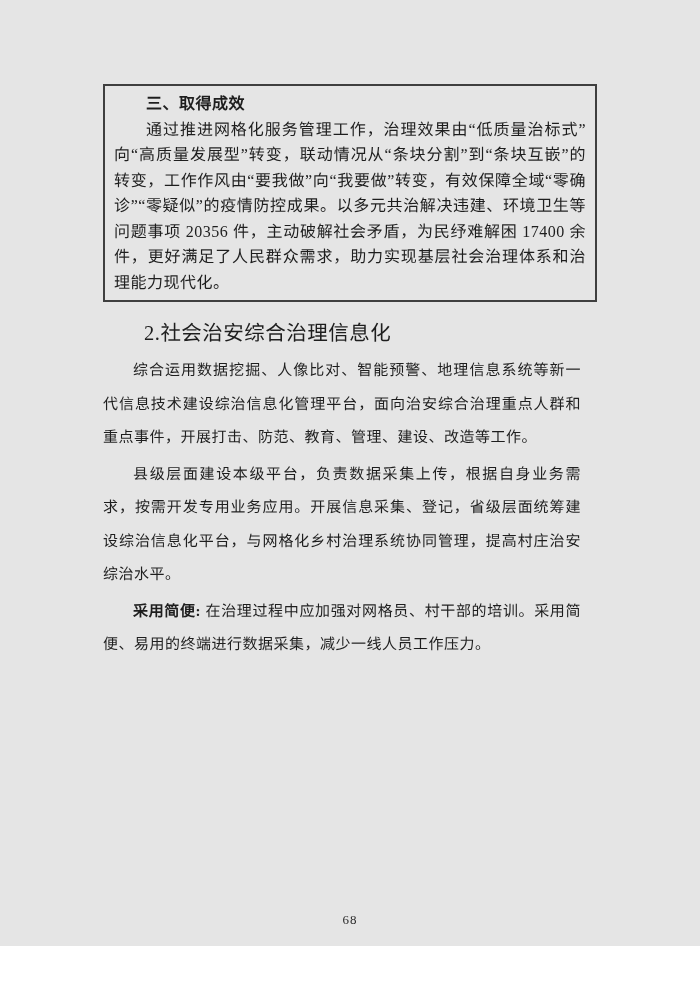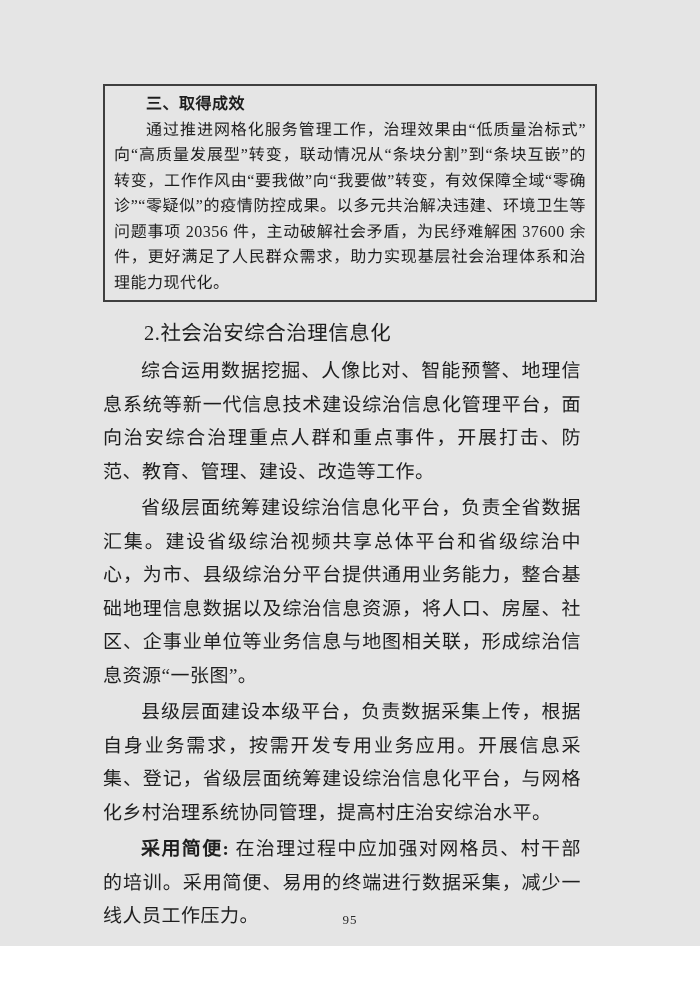--- a/index.html
+++ b/index.html
@@ -44,21 +44,21 @@
   .section-heading {
     margin: 16px 0 6px 0;
     font-size: 20.5px;
     font-weight: normal;
     text-indent: 2em;
     line-height: 30px;
     letter-spacing: 0.5px;
   }
   .body-para {
     margin: 0 16px 3px 0;
-    font-size: 19px;
+    font-size: 15px;
     line-height: 33.5px;
     text-indent: 2em;
     text-align: justify;
     letter-spacing: 0.5px;
   }
   .note-label {
     font-weight: bold;
   }
   .page-number {
     position: absolute;
@@ -72,29 +72,28 @@
   }
 </style>
 </head>
 <body>
 
 <div class="page">
   <div class="content">
 
     <div class="notice-box">
       <p class="notice-heading">三、取得成效</p>
-      <p class="notice-body">通过推进网格化服务管理工作，治理效果由“低质量治标式”向“高质量发展型”转变，联动情况从“条块分割”到“条块互嵌”的转变，工作作风由“要我做”向“我要做”转变，有效保障全域“零确诊”“零疑似”的疫情防控成果。以多元共治解决违建、环境卫生等问题事项 20356 件，主动破解社会矛盾，为民纾难解困 37600 余件，更好满足了人民群众需求，助力实现基层社会治理体系和治理能力现代化。</p>
+      <p class="notice-body">通过推进网格化服务管理工作，治理效果由“低质量治标式”向“高质量发展型”转变，联动情况从“条块分割”到“条块互嵌”的转变，工作作风由“要我做”向“我要做”转变，有效保障全域“零确诊”“零疑似”的疫情防控成果。以多元共治解决违建、环境卫生等问题事项 20356 件，主动破解社会矛盾，为民纾难解困 17400 余件，更好满足了人民群众需求，助力实现基层社会治理体系和治理能力现代化。</p>
     </div>
 
     <p class="section-heading">2.社会治安综合治理信息化</p>
 
     <p class="body-para">综合运用数据挖掘、人像比对、智能预警、地理信息系统等新一代信息技术建设综治信息化管理平台，面向治安综合治理重点人群和重点事件，开展打击、防范、教育、管理、建设、改造等工作。</p>
 
-    <p class="body-para">省级层面统筹建设综治信息化平台，负责全省数据汇集。建设省级综治视频共享总体平台和省级综治中心，为市、县级综治分平台提供通用业务能力，整合基础地理信息数据以及综治信息资源，将人口、房屋、社区、企事业单位等业务信息与地图相关联，形成综治信息资源“一张图”。</p>
 
     <p class="body-para">县级层面建设本级平台，负责数据采集上传，根据自身业务需求，按需开发专用业务应用。开展信息采集、登记，省级层面统筹建设综治信息化平台，与网格化乡村治理系统协同管理，提高村庄治安综治水平。</p>
 
     <p class="body-para"><span class="note-label">采用简便:</span><span> 在治理过程中应加强对网格员、村干部的培训。采用简便、易用的终端进行数据采集，减少一线人员工作压力。</span></p>
 
   </div>
 
-  <div class="page-number">95</div>
+  <div class="page-number">68</div>
 </div>
 
 </body></html>

